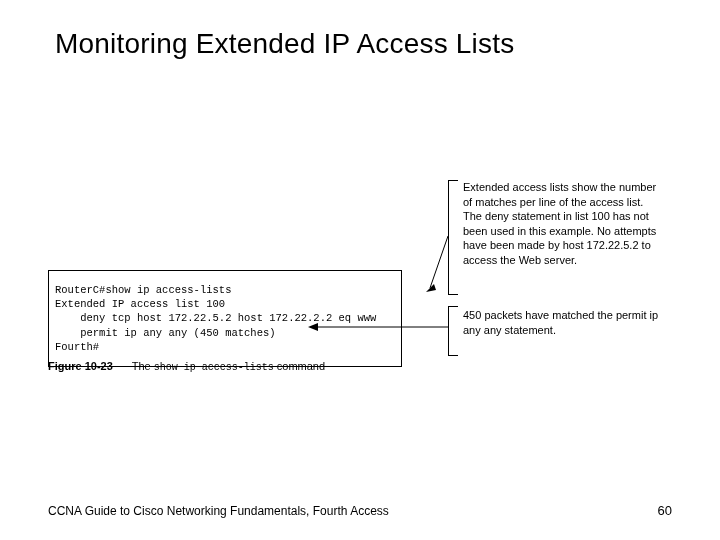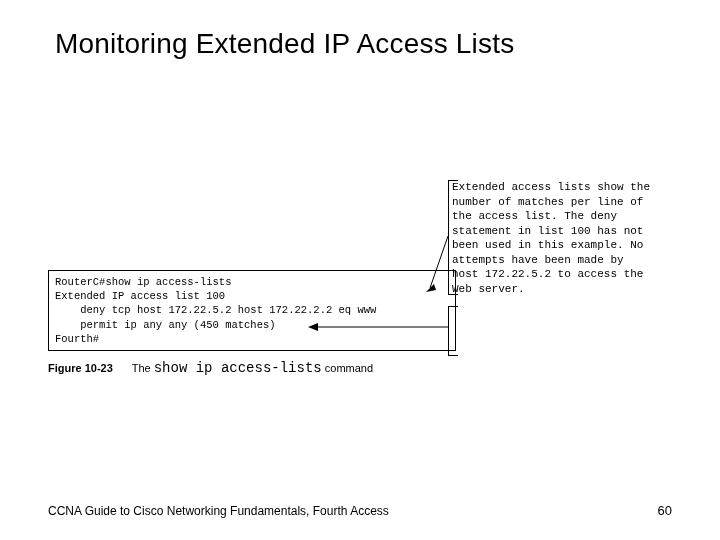--- a/index.html
+++ b/index.html
@@ -24,23 +24,23 @@
     position: absolute;
     top: 178px;
     left: 48px;
     right: 48px;
     height: 260px;
   }
   .terminal-box {
     position: absolute;
     top: 92px;
     left: 0;
-    width: 408px;
+    width: 354px;
     border: 1px solid #000;
-    padding: 4px 6px;
+    padding: 12px 6px;
     background: #fff;
   }
   .terminal-box .line {
     font-family: "Courier New", Courier, monospace;
     font-size: 10.5px;
     color: #000;
     white-space: pre;
     line-height: 1.35;
   }
   .figure-caption {
@@ -49,31 +49,30 @@
     left: 0;
     font-size: 11px;
     color: #000;
   }
   .figure-caption .fignum {
     font-weight: bold;
     margin-right: 16px;
   }
   .figure-caption .cmd {
     font-family: "Courier New", Courier, monospace;
-    font-size: 14px;
+    font-size: 10px;
   }
   .annotation-top {
     position: absolute;
     top: 2px;
-    left: 404px;
+    left: 415px;
     width: 200px;
     font-size: 11px;
     line-height: 1.32;
     color: #000;
-    font-family: Liberation Mono, monospace;
   }
   .annotation-bottom {
     position: absolute;
     top: 130px;
     left: 415px;
     width: 200px;
     font-size: 11px;
     line-height: 1.32;
     color: #000;
   }
@@ -145,20 +144,21 @@
 
   <div class="figure-caption">
     <span class="fignum">Figure 10-23</span>
     <span>The </span><span class="cmd">show ip access-lists</span><span> command</span>
   </div>
 
   <div class="bracket-top"></div>
   <div class="bracket-bottom"></div>
 
   <div class="annotation-top">Extended access lists show the number of matches per line of the access list. The deny statement in list 100 has not been used in this example. No attempts have been made by host 172.22.5.2 to access the Web server.</div>
+  <div class="annotation-bottom">450 packets have matched the permit ip any any statement.</div>
 
   <svg class="arrow-svg arrow-top" viewBox="0 0 24 60">
     <line x1="22" y1="2" x2="4" y2="54" stroke="#000" stroke-width="1"></line>
     <polygon points="0,58 8,50 10,56" fill="#000"></polygon>
   </svg>
 
   <svg class="arrow-svg arrow-bottom" viewBox="0 0 142 14">
     <line x1="140" y1="7" x2="8" y2="7" stroke="#000" stroke-width="1"></line>
     <polygon points="0,7 10,3 10,11" fill="#000"></polygon>
   </svg>

